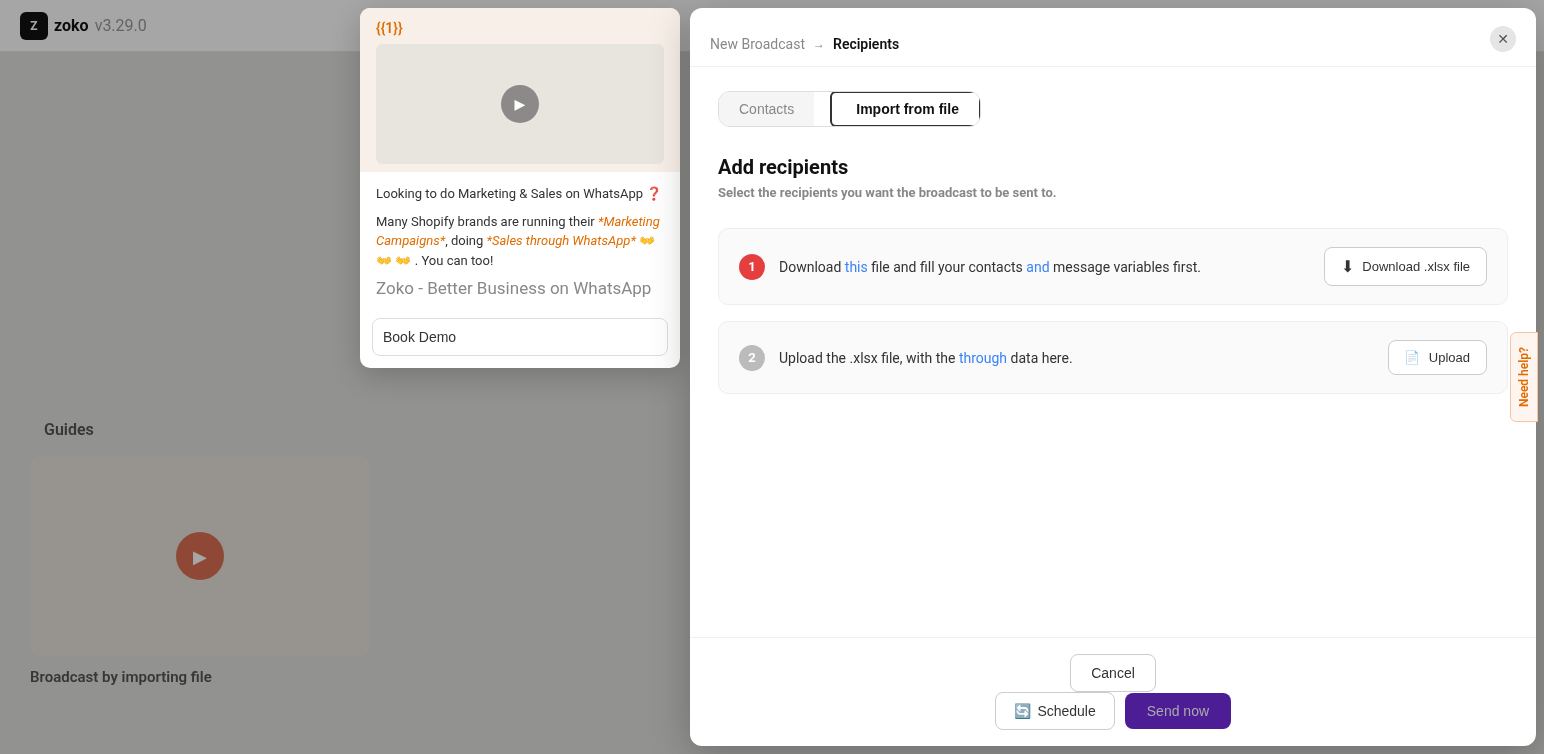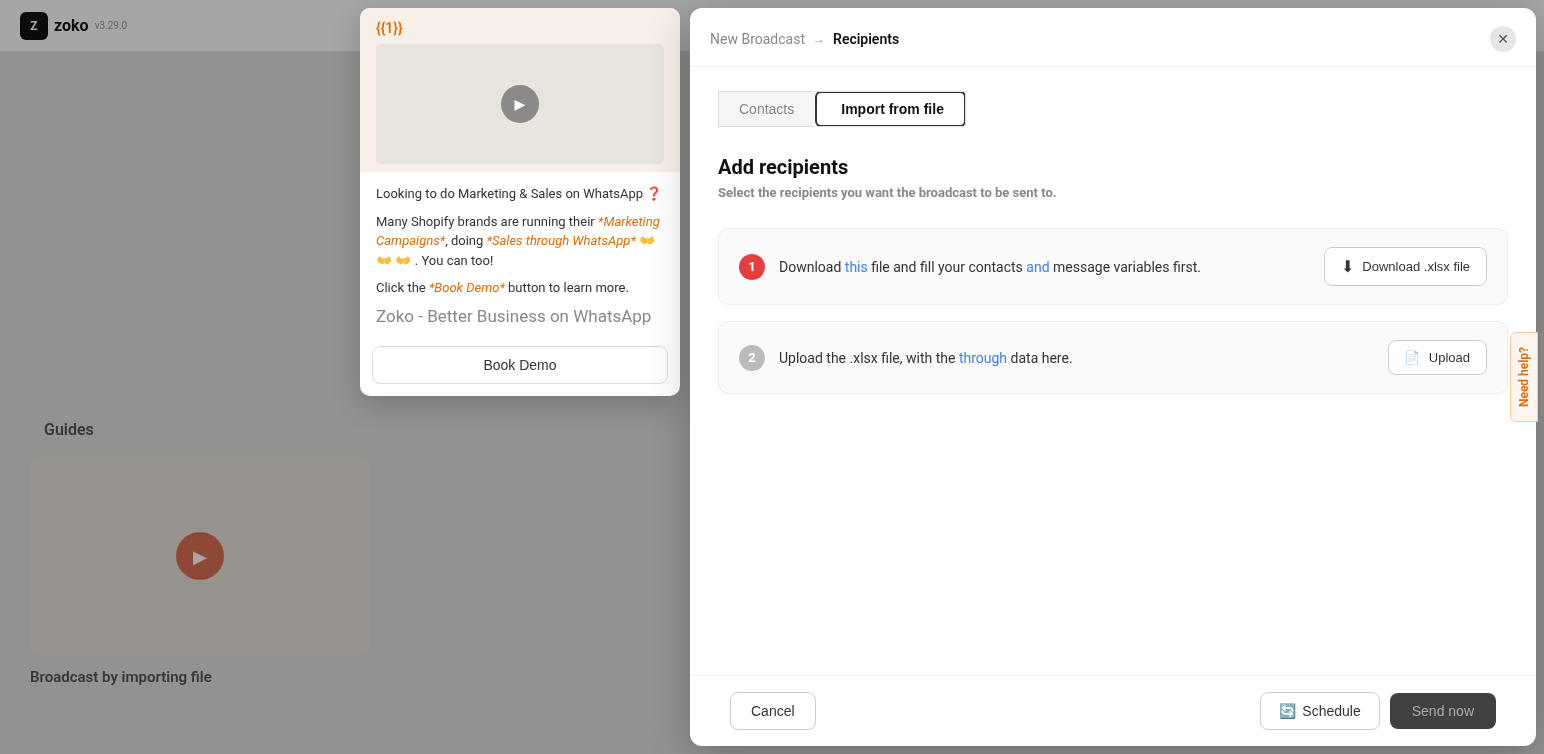--- a/index.html
+++ b/index.html
@@ -49,21 +49,21 @@
       font-weight: bold;
     }
 
     .logo-text {
       font-size: 16px;
       font-weight: 700;
       color: #111;
     }
 
     .version-text {
-      font-size: 10px;
+      font-size: 16px;
       color: #999;
     }
 
     
     .overlay {
       position: absolute;
       top: 0; left: 0; width: 100%; height: 100%;
       background: rgba(0,0,0,0.35);
       z-index: 10;
     }
@@ -135,21 +135,21 @@
     }
 
     .book-demo-btn {
       display: block;
       width: calc(100% - 24px);
       margin: 8px 12px 12px;
       padding: 10px;
       background: #fff;
       border: 1px solid #ddd;
       border-radius: 8px;
-      text-align: center;
+      text-align: left;
       font-size: 14px;
       color: #333;
       cursor: pointer;
       font-weight: 500;
     }
 
     
     .main-dialog {
       position: absolute;
       top: 8px;
@@ -161,21 +161,21 @@
       box-shadow: 0 8px 40px rgba(0,0,0,0.25);
       z-index: 20;
       display: flex;
       flex-direction: column;
     }
 
     .dialog-header {
       padding: 18px 20px 14px;
       border-bottom: 1px solid #f0f0f0;
       display: flex;
-      align-items: center;
+      align-items: flex-end;
       justify-content: space-between;
     }
 
     .breadcrumb {
       display: flex;
       align-items: center;
       gap: 8px;
       font-size: 14px;
     }
 
@@ -206,23 +206,23 @@
 
     .dialog-body {
       flex: 1;
       padding: 24px 28px;
       overflow-y: auto;
     }
 
     
     .tabs-row {
       display: flex;
-      gap: 2px;
+      gap: 17px;
       margin-bottom: 28px;
-      border-radius: 0;
+      border-radius: 12px;
       overflow: hidden;
       border: 1px solid #ddd;
       width: fit-content;
     }
 
     .tab-btn {
       padding: 8px 20px;
       font-size: 14px;
       border: none;
       cursor: pointer;
@@ -330,25 +330,26 @@
       border: 1px solid #ccc;
       border-radius: 8px;
       cursor: pointer;
       font-size: 13px;
       color: #333;
       font-weight: 500;
     }
 
     
     .dialog-footer {
-      padding: 16px 40px;
+      padding: 16px 24px;
       border-top: 1px solid #f0f0f0;
       display: flex;
       align-items: center;
       justify-content: space-between;
+      flex-direction: column;
     }
 
     .cancel-btn {
       padding: 10px 20px;
       background: #fff;
       border: 1px solid #ccc;
       border-radius: 8px;
       cursor: pointer;
       font-size: 14px;
       color: #333;
@@ -368,21 +369,21 @@
       background: #fff;
       border: 1px solid #ccc;
       border-radius: 8px;
       cursor: pointer;
       font-size: 14px;
       color: #333;
     }
 
     .send-now-btn {
       padding: 10px 22px;
-      background: #404040;
+      background: #4c1d95;
       border: none;
       border-radius: 8px;
       cursor: pointer;
       font-size: 14px;
       color: #aaa;
       font-weight: 500;
     }
 
     
     .bg-guides {
@@ -458,21 +459,20 @@
       <div class="play-btn">▶</div>
     </div>
   </div>
   <div class="message-body">
     <p>
       <span>Looking to do Marketing &amp; Sales on WhatsApp </span><span>❓</span>
     </p>
     <p>
       Many Shopify brands are running their <em class="msg-highlight">*Marketing Campaigns*</em>, doing <em class="msg-highlight">*Sales through WhatsApp*</em> 👐 👐 👐 . You can too!
     </p>
-    <p>Click the <em class="msg-highlight">*Book Demo*</em> button to learn more.</p>
     <div class="company-tag">Zoko - Better Business on WhatsApp</div>
   </div>
   <button class="book-demo-btn">Book Demo</button>
 </div>
 
 <div class="main-dialog">
   <div class="dialog-header">
     <div class="breadcrumb">
       <span class="breadcrumb-item">New Broadcast</span>
       <span class="breadcrumb-arrow">→</span>

